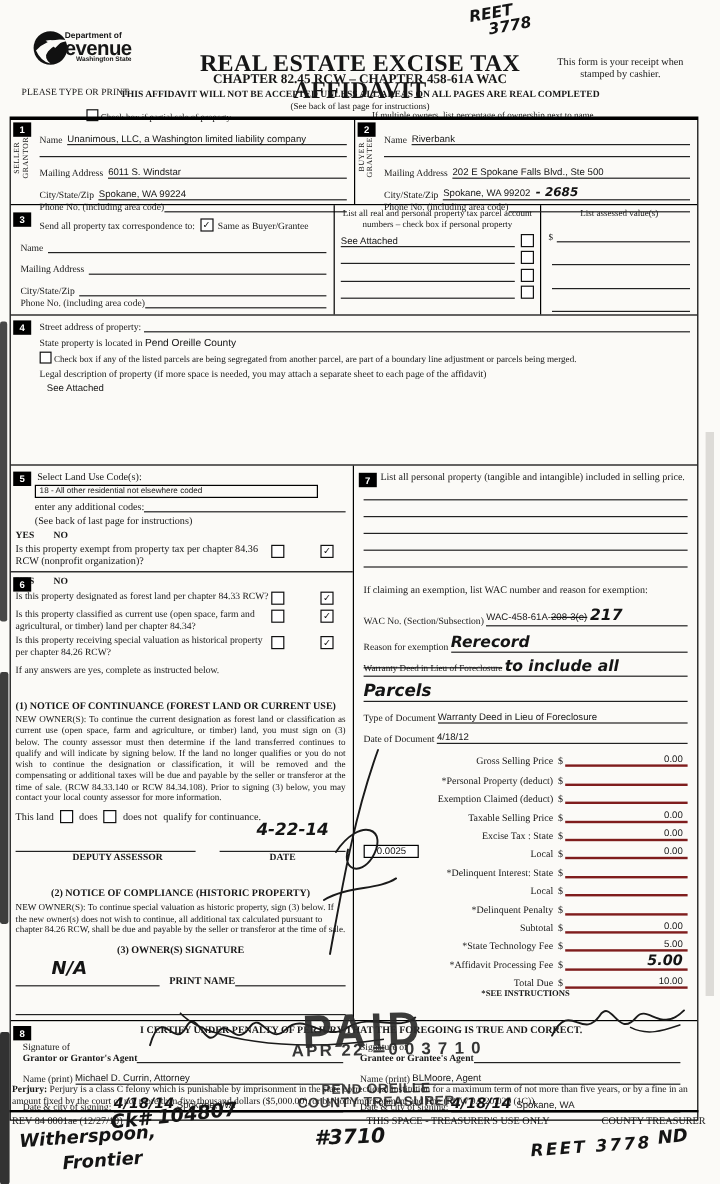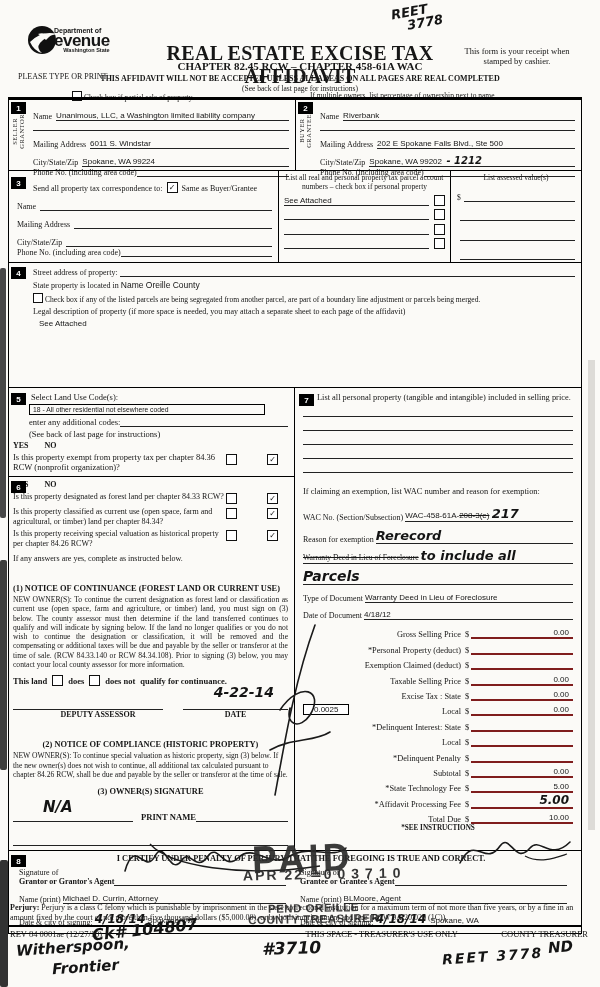--- a/index.html
+++ b/index.html
@@ -64,21 +64,21 @@
   .col-r{position:relative;flex:1;box-sizing:border-box;padding:4px 8px;font-size:8px;}
   .s5{position:relative;box-sizing:border-box;padding:4px 6px 4px 4px;border-bottom:1.2px solid #000;font-size:8.5px;}
   .s6{position:relative;box-sizing:border-box;padding:3px 6px 4px 4px;font-size:8px;}
   .code-box{border:1.2px solid #000;font-family:"Liberation Sans",sans-serif;font-size:6.8px;padding:1px 3px;margin:2px 0 2px 16px;width:228px;}
   .yn-head{display:flex;gap:16px;font-weight:bold;font-size:8px;padding-right:8px;margin-top:2px;}
   .q-row{display:flex;margin-top:3px;}
   .q-txt{flex:1;line-height:9.5px;}
   .q-cells{width:52px;display:flex;justify-content:space-between;padding:1px 10px 0 0;}
   .para{font-size:7.6px;line-height:9.3px;text-align:justify;margin-top:2px;}
   .n-title{text-align:center;font-weight:bold;font-size:8.4px;margin-top:21px;}
-  .land-row{display:flex;gap:5px;align-items:center;margin-top:6px;font-size:8.5px;font-weight:bold;}
+  .land-row{display:flex;gap:5px;margin-top:6px;font-size:8.5px;}
   .sig-line-row{display:flex;margin-top:14px;align-items:flex-end;}
   .under-lbls{display:flex;font-size:8px;font-weight:bold;}
   .hw-date{position:absolute;right:14px;top:-16px;font-size:14px;}
   .s6 .relwrap{position:relative;}
   
   .blank-line{border-bottom:1px solid #222;height:13px;}
   .wac-row{display:flex;align-items:flex-end;margin-top:6px;}
   .fee-block{margin-top:4px;}
   .fee-row{position:relative;display:flex;align-items:flex-end;height:15.4px;font-size:8.3px;}
   .fee-lbl{width:158px;text-align:right;white-space:nowrap;}
@@ -178,21 +178,21 @@
       <div class="half">
         <span class="num numtag">2</span>
         <div class="vrole">BUYER
 GRANTEE</div>
         <div class="fields">
           <div class="row"><span class="lbl">Name</span>&nbsp;<span class="fl grow val">Riverbank</span></div>
           <div class="row">
               <span class="fl grow"></span>
             </div>
           <div class="row"><span class="lbl">Mailing Address</span>&nbsp;<span class="fl grow val">202 E Spokane Falls Blvd., Ste 500</span></div>
-          <div class="row"><span class="lbl">City/State/Zip</span>&nbsp;<span class="fl grow val"><span>Spokane, WA  99202</span>&nbsp;&nbsp;<span class="hw" style="font-size:10px">- 1212</span></span></div>
+          <div class="row"><span class="lbl">City/State/Zip</span>&nbsp;<span class="fl grow val"><span>Spokane, WA  99202</span>&nbsp;&nbsp;<span class="hw" style="font-size:10px">- 2685</span></span></div>
           <div class="row">
               <span class="lbl">Phone No. (including area code)</span>
               <span class="fl grow"></span>
             </div>
         </div>
       </div>
     </div>
 
     <div class="r3">
       <div class="r3-left">
@@ -241,21 +241,21 @@
           </div>
         <div class="av-row">
             <span class="fl grow"></span>
           </div>
       </div>
     </div>
 
     <div class="r4">
       <span class="num numtag" style="top:4px">4</span>
       <div class="row" style="margin-left:20px"><span class="lbl">Street address of property:</span>&nbsp;<span class="fl grow"></span></div>
-      <div class="line"><span>State property is located in</span>&nbsp;<span class="val" style="font-size:8.5px">Name Oreille County</span></div>
+      <div class="line"><span>State property is located in</span>&nbsp;<span class="val" style="font-size:8.5px">Pend Oreille County</span></div>
       <div class="line" style="font-size:7.6px"><span class="cb" style="width:8px;height:8px"></span> <span>Check box if any of the listed parcels are being segregated from another parcel, are part of a boundary line adjustment or parcels being merged.</span></div>
       <div class="line">Legal description of property (if more space is needed, you may attach a separate sheet to each page of the affidavit)</div>
       <div class="line val" style="margin-left:26px">See Attached</div>
     </div>
 
     <div class="r567">
       <div class="col-l">
 
         <div class="s5">
           <span class="num numtag" style="top:5px">5</span>

